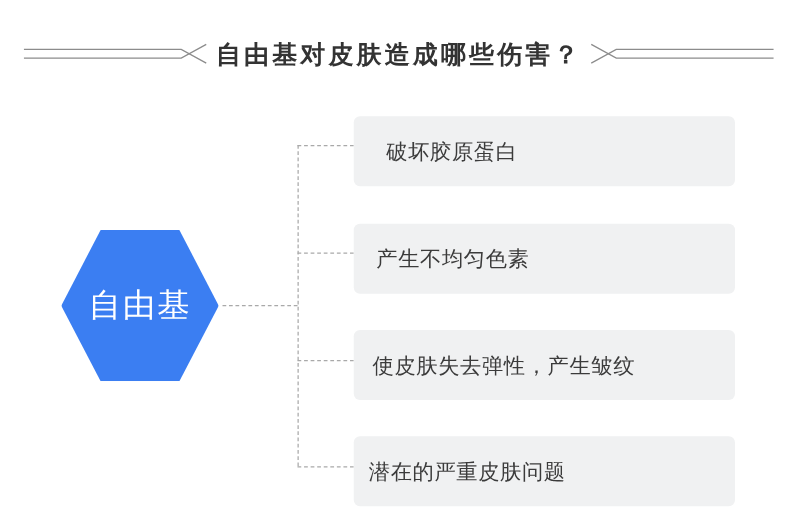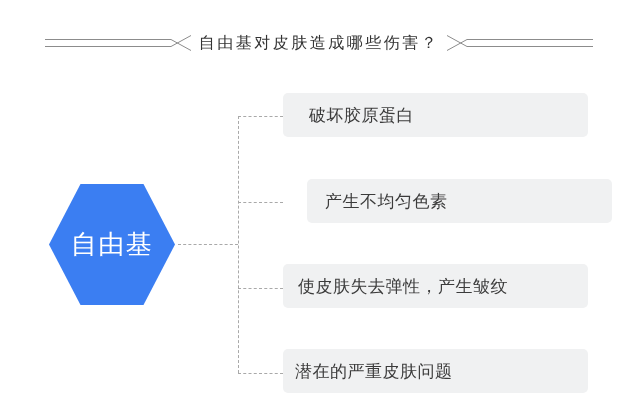--- a/index.html
+++ b/index.html
@@ -28,24 +28,25 @@
     gap: 6px;
   }
   .divider svg { display: block; }
   .divider path {
     fill: none;
     stroke: var(--divider-line, #8c8c8c);
     stroke-width: 1;
   }
   .divider.right { transform: scaleX(-1); }
   .title {
-    font-size: 16px;
+    font-size: 20px;
     letter-spacing: 2.5px;
     color: var(--title-text, #333333);
     white-space: nowrap;
+    font-weight: bold;
   }
 
   
   .hexagon {
     position: absolute;
     left: 49px;
     top: 184px;
     width: 126px;
     height: 121px;
     background: var(--hexagon-fill, #3b7ef2);
@@ -76,32 +77,32 @@
   .conn-b1     { left: 238px; top: 116px; width: 45px; }
   .conn-b2     { left: 238px; top: 202px; width: 45px; }
   .conn-b3     { left: 238px; top: 288px; width: 45px; }
   .conn-b4     { left: 238px; top: 373px; width: 45px; }
 
   
   .branch-box {
     position: absolute;
     left: 283px;
     width: 305px;
-    height: 44px;
+    height: 56px;
     background: var(--box-fill, #f0f1f2);
     border-radius: 5px;
     display: flex;
     align-items: center;
     box-sizing: border-box;
     font-size: 17px;
     color: var(--box-text, #3b3b3b);
     letter-spacing: 0.5px;
   }
   .branch-box.b1 { top: 93px;  padding-left: 26px; }
-  .branch-box.b2 { top: 179px; padding-left: 18px; margin-left: 24px; }
+  .branch-box.b2 { top: 179px; padding-left: 18px; }
   .branch-box.b3 { top: 264px; padding-left: 15px; }
   .branch-box.b4 { top: 349px; padding-left: 12px; }
 </style>
 </head>
 <body>
 
 <div class="canvas">
 
   <div class="header">
     <span class="divider left">

